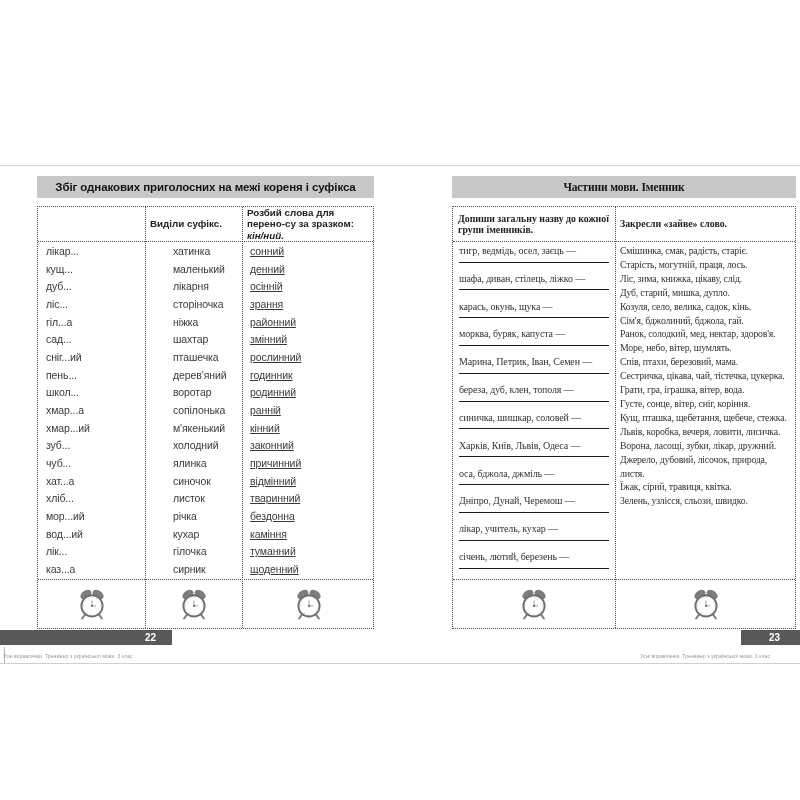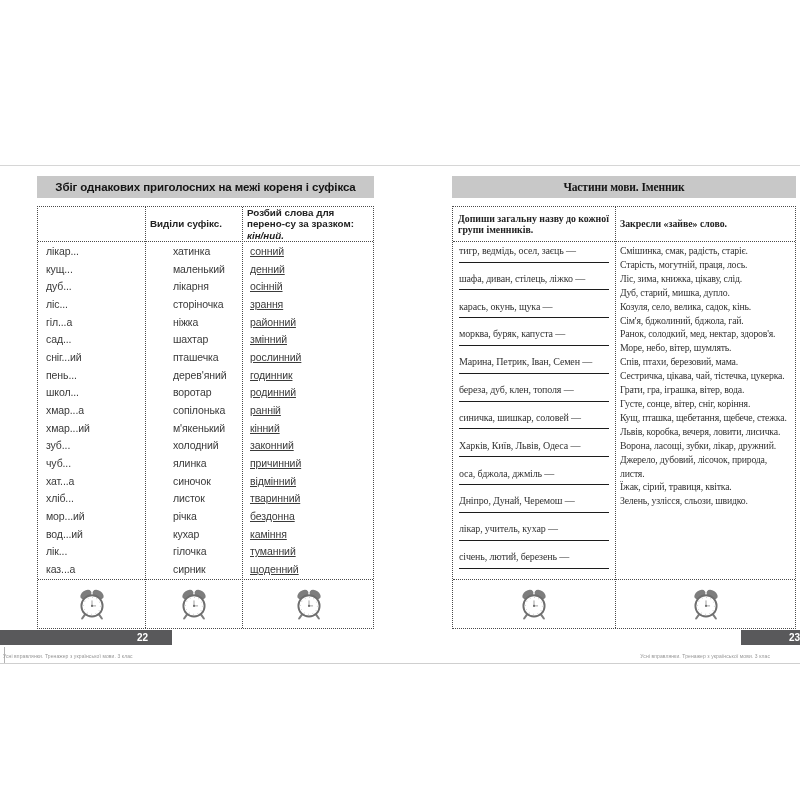--- a/index.html
+++ b/index.html
@@ -43,22 +43,22 @@
   .uline{position:absolute;left:0;top:16.5px;width:150px;border-top:1.5px solid #1c1c1c;}
   .sentences{position:absolute;left:167px;top:37px;width:172px;font-size:9.8px;
              line-height:13.9px;letter-spacing:-0.2px;color:#333;}
 
   .clockcell{position:absolute;top:374px;height:45px;display:flex;align-items:center;justify-content:center;}
   .lt .ck1{left:0;width:107px;} .lt .ck2{left:107px;width:97px;} .lt .ck3{left:204px;width:133px;}
   .rt .ck1{left:0;width:162px;} .rt .ck2{left:162px;width:182px;}
 
   .pagebar{position:absolute;top:630px;height:15px;background:#59595b;color:#fff;
            font-weight:bold;font-size:10px;line-height:15px;box-sizing:border-box;}
-  .pb-left{left:0;width:172px;text-align:right;padding-right:24px;}
-  .pb-right{left:741px;width:59px;text-align:right;padding-left:8px;}
+  .pb-left{left:0;width:172px;text-align:right;padding-right:16px;}
+  .pb-right{left:741px;width:59px;text-align:center;padding-left:8px;}
 
   .footnote{position:absolute;top:653px;font-size:5px;line-height:6px;color:#979797;
             letter-spacing:0.1px;white-space:nowrap;}
   .fn-left{left:3px;} .fn-right{right:30px;text-align:right;}
 </style>
 </head>
 <body>
 
 <div class="canvas">
 

